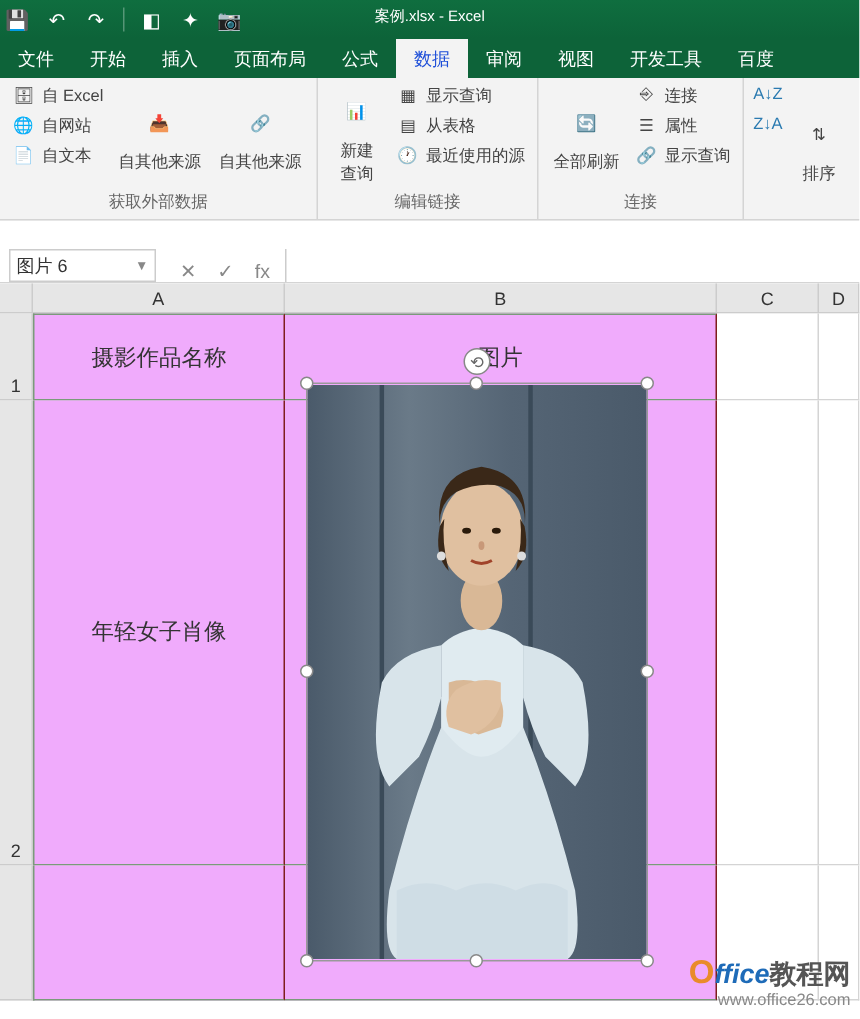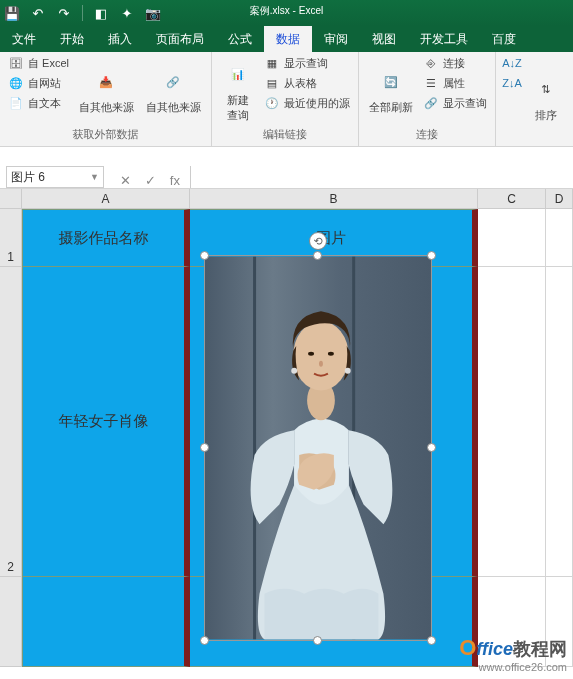--- a/index.html
+++ b/index.html
@@ -35,21 +35,21 @@
     .colh { background: #e6e6e6; border-right: 1px solid #ccc; border-bottom: 1px solid #ccc; text-align: center; font-size: 12px; color: #333; line-height: 20px; }
     .colA { width: 168px; } .colB { width: 288px; } .colC { width: 68px; } .colD { width: 27px; }
     
     .gridbody { display: flex; }
     .rowhdrs { width: 22px; }
     .rowh { background: #e6e6e6; border-right: 1px solid #ccc; border-bottom: 1px solid #ccc; text-align: center; font-size: 12px; color: #333; display:flex; align-items:flex-end; justify-content:center; padding-bottom:2px;}
     .row1 { height: 58px; } .row2 { height: 310px; } .row3 { height: 90px; }
     
     .cells { position: relative; }
     .cellrow { display: flex; }
-    .cell { border-right: 6px solid #7f1d1d; border-bottom: 1px solid #7a9b7a; background: #0ea5e9; display: flex; align-items: center; justify-content: center; font-size: 15px; color: #333; }
+    .cell { border-right: 1px solid #7f1d1d; border-bottom: 1px solid #7a9b7a; background: #f0abfc; display: flex; align-items: center; justify-content: center; font-size: 15px; color: #333; }
     .cell.plain { background: #fff; border-right: 1px solid #d4d4d4; border-bottom: 1px solid #d4d4d4; }
     .cell.tophdr { border-top: 1px solid #7a9b7a; }
     
     .image-sel { position: absolute; left: 204px; top: 255px; width: 228px; height: 386px; border: 1px solid #999; }
     .image-sel svg { width: 100%; height: 100%; display:block; }
     .handle { position: absolute; width: 9px; height: 9px; background: #fff; border: 1px solid #888; border-radius: 50%; }
     .h-tl{top:-5px;left:-5px}.h-tr{top:-5px;right:-5px}.h-bl{bottom:-5px;left:-5px}.h-br{bottom:-5px;right:-5px}
     .h-t{top:-5px;left:50%;margin-left:-5px}.h-b{bottom:-5px;left:50%;margin-left:-5px}
     .h-l{left:-5px;top:50%;margin-top:-5px}.h-r{right:-5px;top:50%;margin-top:-5px}
     .rotate-h { position:absolute; top:-24px; left:50%; margin-left:-9px; width:18px; height:18px; border:1px solid #888; border-radius:50%; background:#fff; display:flex; align-items:center; justify-content:center; font-size:11px; color:#666;}

